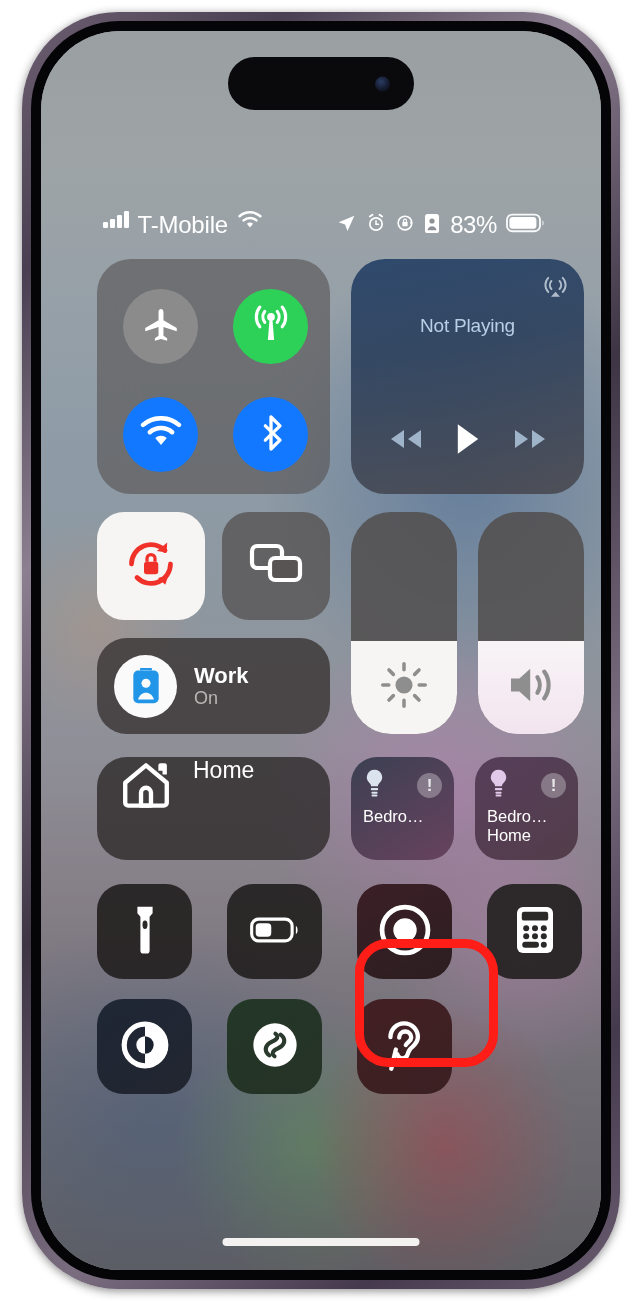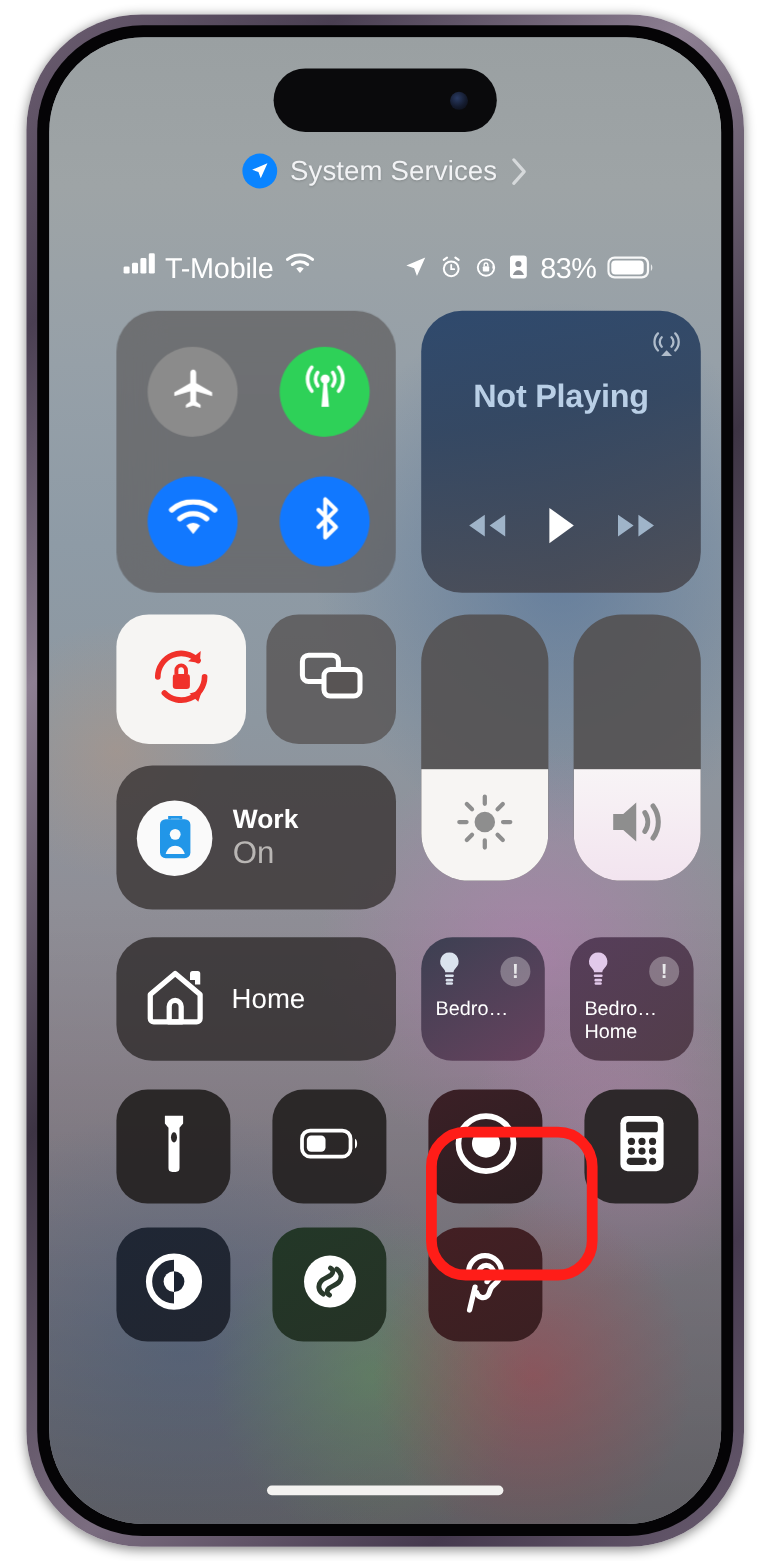--- a/index.html
+++ b/index.html
@@ -126,67 +126,67 @@
 
   
   #media {
     width:233px; height:235px; margin-left:21px; position:relative;
     background:linear-gradient(170deg, rgba(38,66,104,.92) 0%, rgba(44,64,92,.90) 38%, rgba(72,70,76,.86) 100%);
     border-radius:34px;
   }
   #media .airplay { position:absolute; right:15px; top:13px; opacity:.8; }
   #media .title {
     position:absolute; top:56px; left:0; right:0; text-align:center;
-    font-size:27px; font-weight:bold; color:#b9cfe6; letter-spacing:-.2px;
+    font-size:19px; font-weight:normal; color:#b9cfe6; letter-spacing:-.2px;
   }
   #media .transport {
     position:absolute; bottom:34px; left:0; right:0;
     display:flex; align-items:center; justify-content:space-around;
     padding:0 22px;
   }
 
   
   #row2 { margin-top:18px; }
   #left2 { width:233px; }
   .sq { width:108px; height:108px; border-radius:27px;
         display:flex; align-items:center; justify-content:center; }
   #rotlock { background:#f6f5f3; }
   #mirror  { background:rgba(88,84,84,.80); margin-left:17px; }
 
   #focus {
-    width:233px; height:120px; margin-top:18px;
+    width:233px; height:96px; margin-top:18px;
     background:rgba(58,54,54,.82); border-radius:30px;
     display:flex; align-items:center; padding-left:17px;
   }
   #focus .badge {
     width:63px; height:63px; border-radius:50%; background:#fafafa;
     display:flex; align-items:center; justify-content:center; flex:none;
   }
   #focus .tx { margin-left:17px; }
   #focus .t1 { font-size:22px; font-weight:bold; color:#fff; line-height:1.12; }
-  #focus .t2 { font-size:26px; color:#b9b6b4; line-height:1.12; }
+  #focus .t2 { font-size:18px; color:#b9b6b4; line-height:1.12; }
 
   
   .sliders { display:flex; margin-left:21px; gap:21px; }
   .slider {
     width:106px; height:222px; border-radius:40px; overflow:hidden;
     position:relative; background:rgba(82,78,78,.86);
   }
   .slider .fill {
     position:absolute; left:0; right:0; bottom:0;
     background:#f7f5f3;
     display:flex; align-items:center; justify-content:center;
   }
   .slider .fill.tint-v { background:linear-gradient(180deg,#f8f4f6 0%,#f2e4ef 100%); }
 
   
   #row3 { margin-top:23px; }
   #homebtn {
     width:233px; height:103px; background:rgba(44,40,40,.78);
-    border-radius:30px; display:flex; align-items:center; padding-left:22px;
+    border-radius:30px; display:flex; align-items:flex-start; padding-left:22px;
   }
   #homebtn .lbl { font-size:23px; color:#fff; margin-left:20px; }
   .accessory {
     width:103px; height:103px; border-radius:26px;
     margin-left:21px; padding:11px 12px; position:relative;
   }
   #acc1 { background:linear-gradient(150deg, rgba(50,56,74,.90), rgba(96,58,86,.88)); }
   #acc2 { background:linear-gradient(150deg, rgba(78,54,82,.90), rgba(74,52,64,.88)); }
   .accessory .toprow { display:flex; align-items:center; justify-content:space-between; }
   .accessory .alert {
@@ -248,33 +248,20 @@
           <div class="l w-g1"></div>
     <div class="l w-r1"></div>
           <div class="l w-o1"></div>
           <div class="l w-dk"></div>
   </div>
 
   <div id="island">
     <div class="cam"></div>
   </div>
 
-  <div id="sysbar">
-    <span class="arrow-badge">
-      <svg width="17" height="17" viewBox="0 0 24 24">
-              <path d="M21 3 3 10.5l7.4 2.6 2.7 7.4z" fill="#fff"></path>
-            </svg>
-    </span>
-    <span class="txt">System Services</span>
-    <span class="chev">
-      <svg width="15" height="24" viewBox="0 0 12 22">
-              <path d="M2 2l8 9-8 9" stroke="#eceef0" stroke-width="2.4" fill="none" stroke-linecap="round" stroke-linejoin="round"></path>
-            </svg>
-    </span>
-  </div>
 
   <div id="status">
     <div class="left">
       <span class="bars">
               <i></i>
               <i></i>
               <i></i>
               <i></i>
             </span>
       <span class="carrier">T-Mobile</span>

